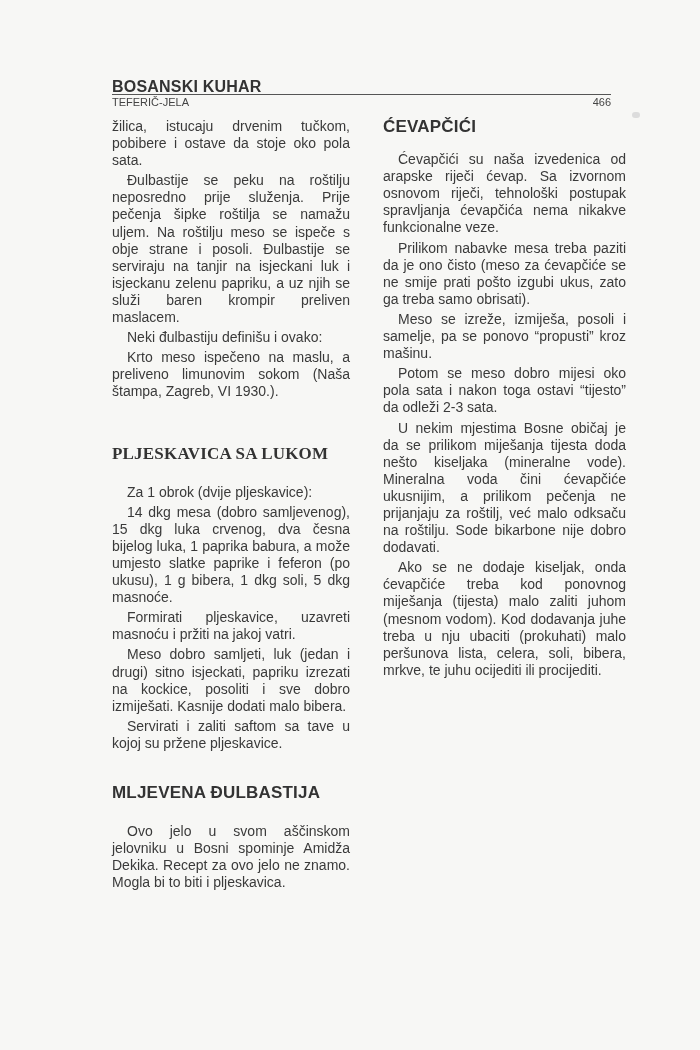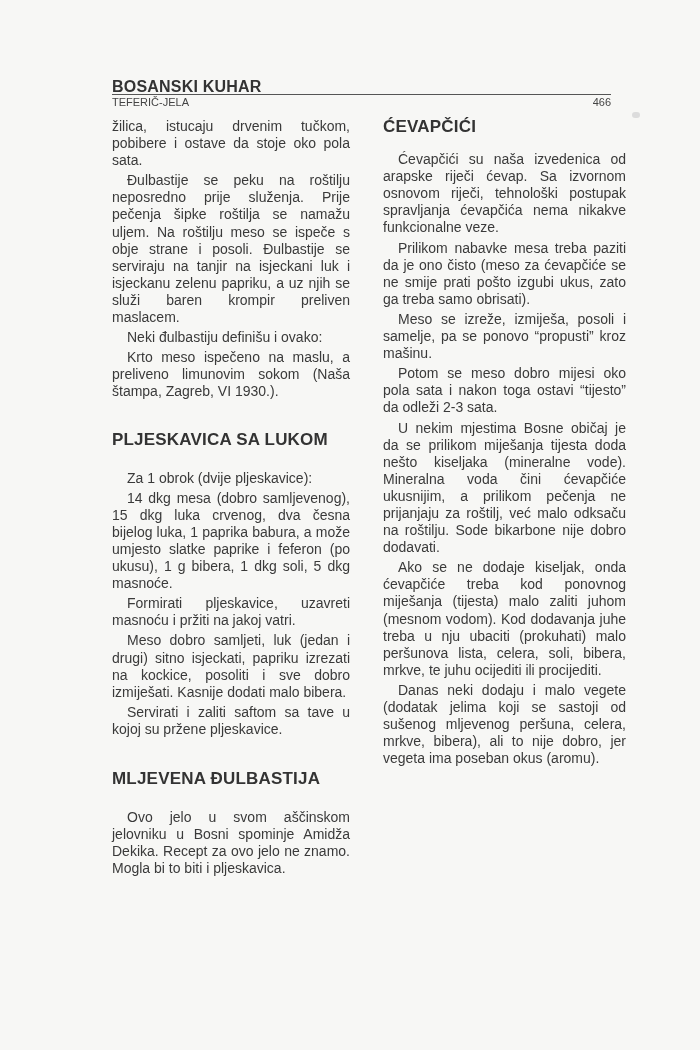--- a/index.html
+++ b/index.html
@@ -11,21 +11,21 @@
   .header { position:absolute; left:112px; top:80px; width:499px; }
   .book-title { font-size:16px; font-weight:bold; color:#333; letter-spacing:0.2px; line-height:13px; }
   .header-rule { height:1px; background:#555; margin:1px 0 1px 0; }
   .header-row { display:flex; justify-content:space-between; font-size:11px; color:#444; line-height:13px; }
   .col { position:absolute; top:118px; width:238px; font-size:14px; line-height:17.1px; text-align:justify; }
   .col-left { left:112px; }
   .col-right { left:368px; width:243px;margin-left:15px; }
   .col p { margin:0 0 3px 0; text-indent:15px; hyphens:manual; }
   .col p.noindent { text-indent:0; }
   .heading { font-size:17px; color:#333; margin:0; letter-spacing:0.2px; }
-  .h-left-1 { margin-top:30px; margin-bottom:22px; }
+  .h-left-1 { margin-top:44px; margin-bottom:22px;font-family:Liberation Serif, serif; }
   .h-left-2 { margin-top:32px; margin-bottom:22px; }
   .h-right-1 { margin-top:0px; margin-bottom:16px; }
   .speck { position:absolute; left:632px; top:112px; width:8px; height:6px; border-radius:3px; background:#dcdcdc; }
 </style>
 </head>
 <body>
 
 <div class="header">
   <div class="book-title">BOSANSKI KUHAR</div>
   <div class="header-rule"></div>
@@ -55,14 +55,13 @@
 </div>
 
 <div class="col col-right">
   <h2 class="heading h-right-1">ĆEVAPČIĆI</h2>
   <p>Ćevapčići su naša izvedenica od arapske riječi ćevap. Sa izvornom osnovom riječi, tehnološki postu­pak spravljanja ćevapčića nema nikakve funkcionalne veze.</p>
   <p>Prilikom nabavke mesa treba paziti da je ono čisto (meso za ćevapčiće se ne smije prati pošto izgubi ukus, zato ga treba samo obrisati).</p>
   <p>Meso se izreže, izmiješa, posoli i samelje, pa se ponovo “propusti” kroz mašinu.</p>
   <p>Potom se meso dobro mijesi oko pola sata i nakon toga ostavi “tijesto” da odleži 2-3 sata.</p>
   <p>U nekim mjestima Bosne običaj je da se prilikom miješanja tijesta doda nešto kiseljaka (mineralne vode). Mineralna voda čini ćevap­čiće ukusnijim, a prilikom pečenja ne prijanjaju za roštilj, već malo odksaču na roštilju. Sode bikar­bone nije dobro dodavati.</p>
   <p>Ako se ne dodaje kiseljak, onda ćevapčiće treba kod ponovnog miješanja (tijesta) malo zaliti juhom (mesnom vodom). Kod dodavanja juhe treba u nju ubaciti (prokuhati) malo peršunova lista, celera, soli, bibera, mrkve, te juhu ocijediti ili procijediti.</p>
-  <p>Danas neki dodaju i malo vegete (dodatak jelima koji se sastoji od sušenog mljevenog peršuna, ce­lera, mrkve, bibera), ali to nije dobro, jer vegeta ima poseban okus (aromu).</p>
 </div>
 
 </body></html>

